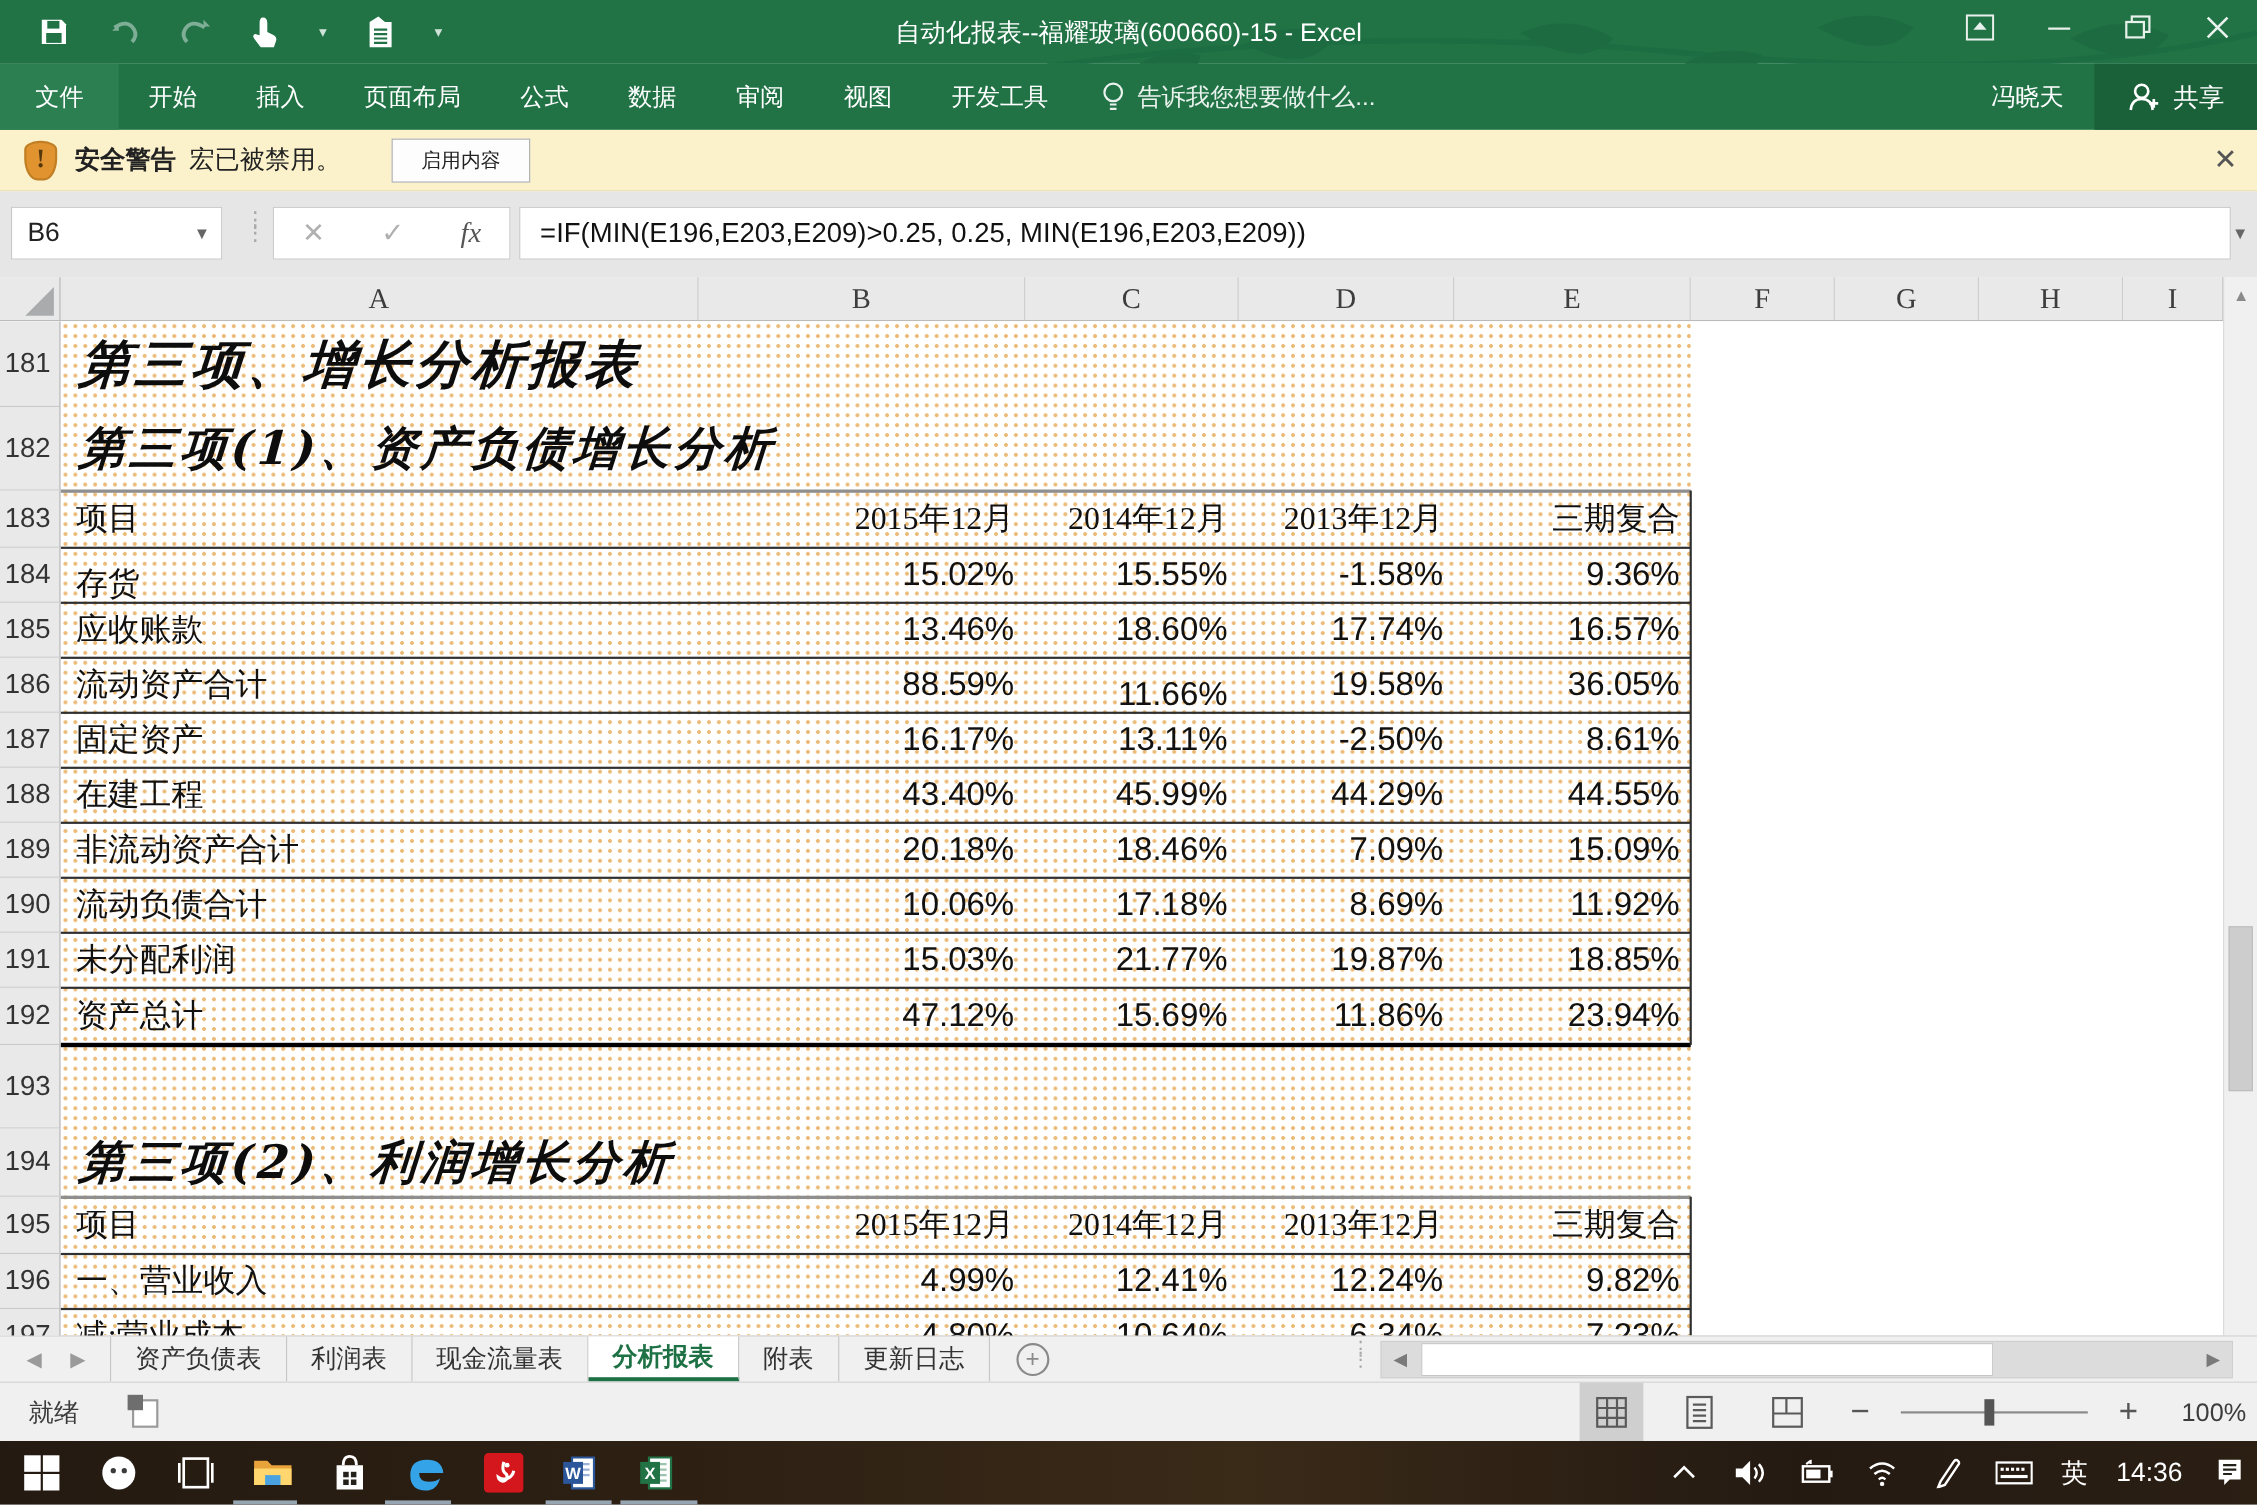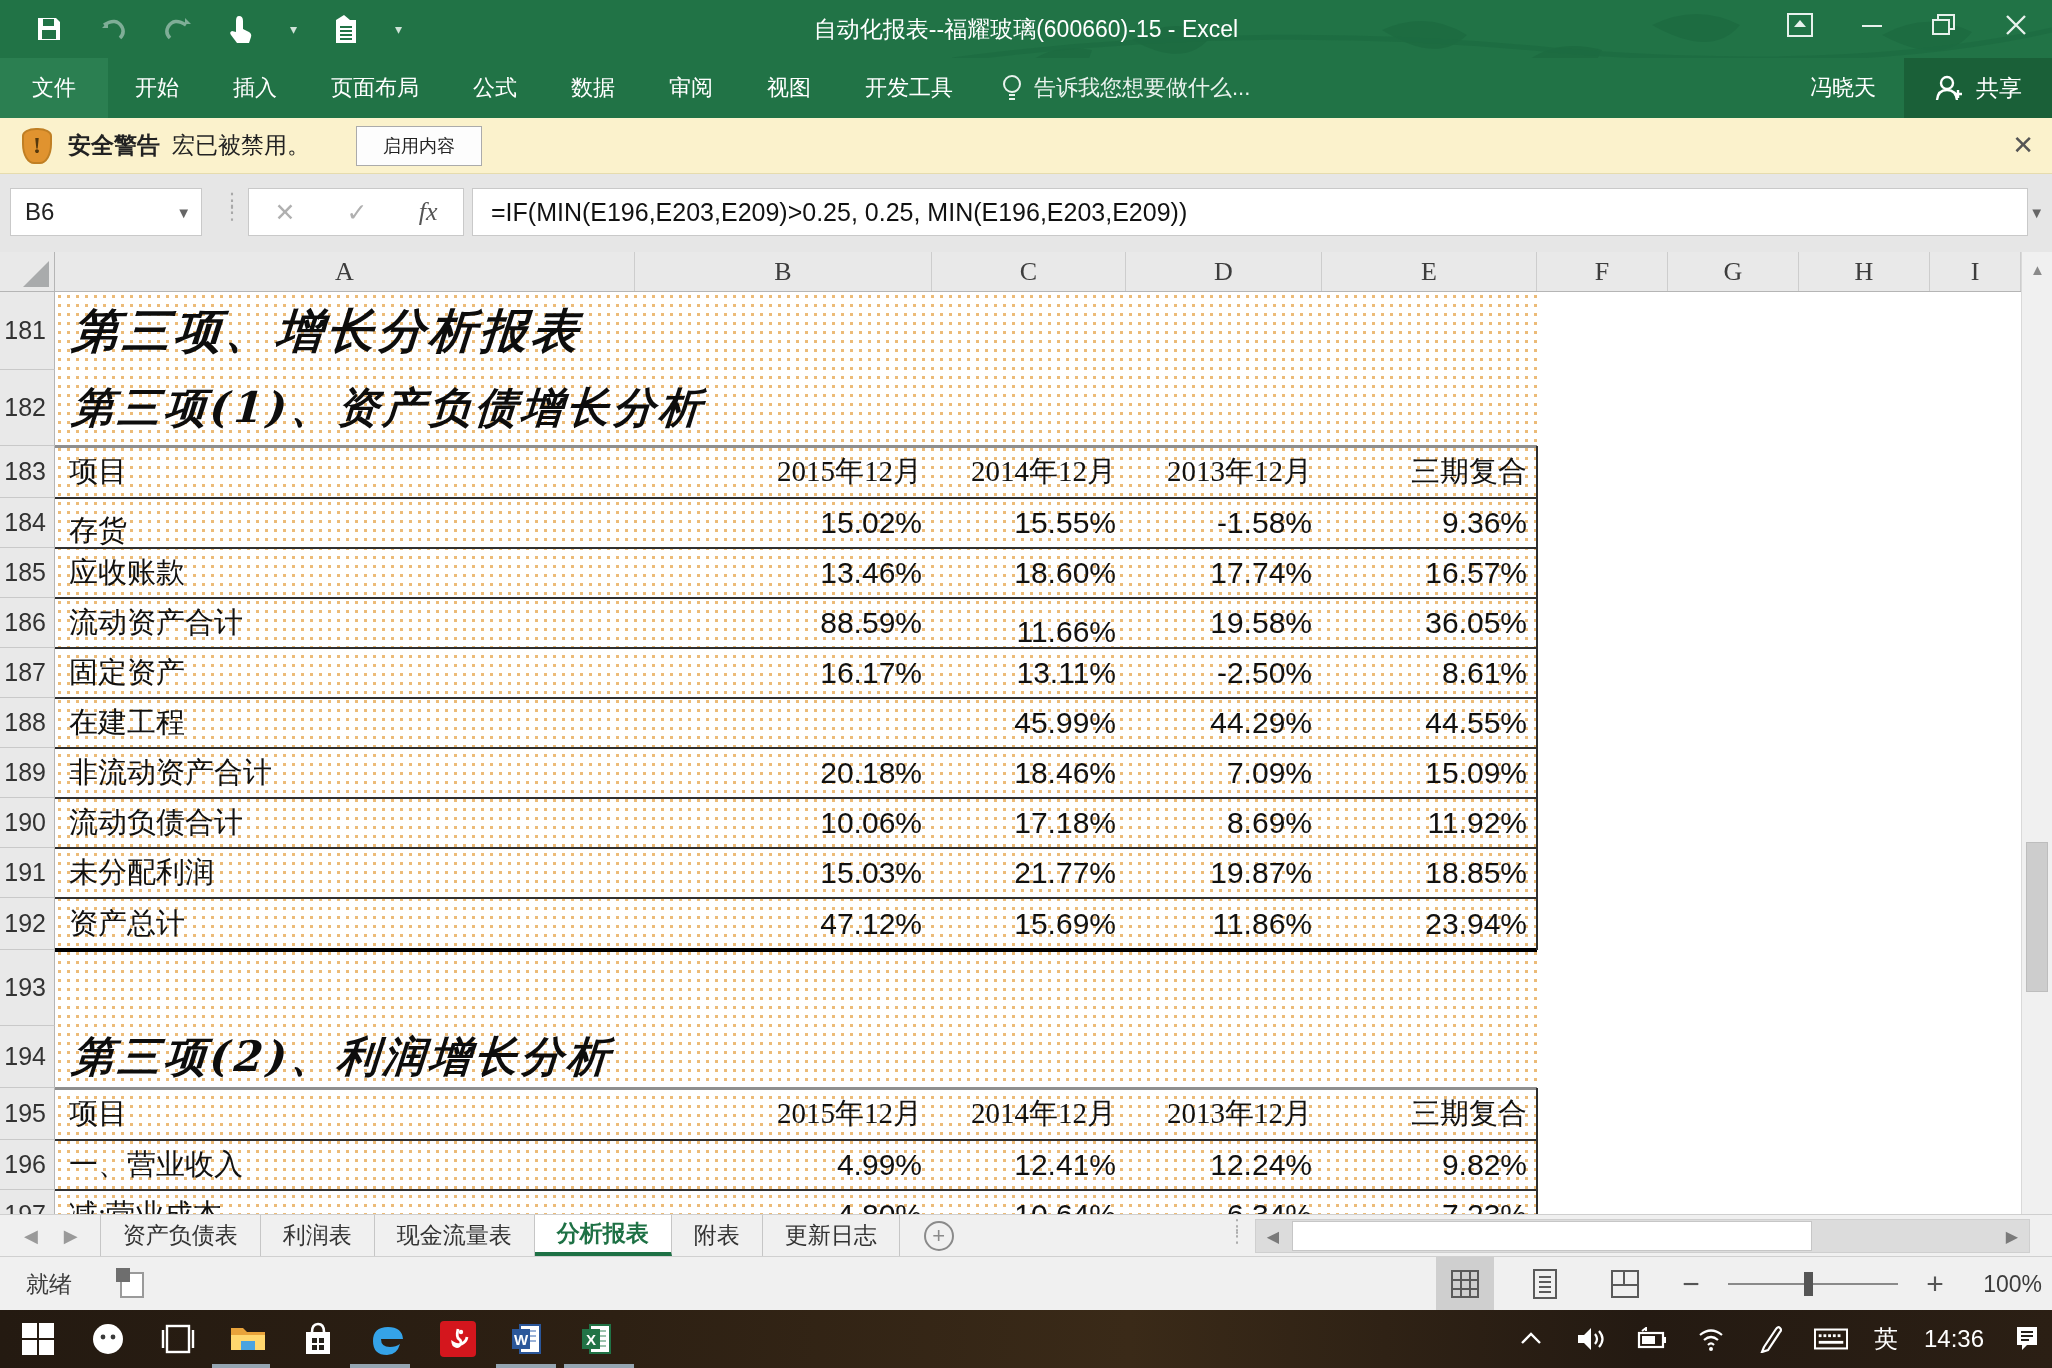--- a/index.html
+++ b/index.html
@@ -321,20 +321,21 @@
       <div class="gline" style="top: 355px; height: 2px; background: rgb(48, 48, 48);"></div>
       <div class="rownum" style="left: 0px; top: 356px; width: 55px; height: 50px;">187</div>
       <div class="cell c-label" style="left: 55px; top: 356px; width: 580px; height: 50px;">固定资产</div>
       <div class="cell c-num" style="left: 635px; top: 356px; width: 297px; height: 50px;">16.17%</div>
       <div class="cell c-num" style="left: 932px; top: 356px; width: 194px; height: 50px;">13.11%</div>
       <div class="cell c-num" style="left: 1126px; top: 356px; width: 196px; height: 50px;">-2.50%</div>
       <div class="cell c-num" style="left: 1322px; top: 356px; width: 215px; height: 50px;">8.61%</div>
       <div class="gline" style="top: 405px; height: 2px; background: rgb(48, 48, 48);"></div>
       <div class="rownum" style="left: 0px; top: 406px; width: 55px; height: 50px;">188</div>
       <div class="cell c-label" style="left: 55px; top: 406px; width: 580px; height: 50px;">在建工程</div>
+      <div class="cell c-num" style="left: 635px; top: 406px; width: 297px; height: 50px;">43.40%</div>
       <div class="cell c-num" style="left: 932px; top: 406px; width: 194px; height: 50px;">45.99%</div>
       <div class="cell c-num" style="left: 1126px; top: 406px; width: 196px; height: 50px;">44.29%</div>
       <div class="cell c-num" style="left: 1322px; top: 406px; width: 215px; height: 50px;">44.55%</div>
       <div class="gline" style="top: 455px; height: 2px; background: rgb(48, 48, 48);"></div>
       <div class="rownum" style="left: 0px; top: 456px; width: 55px; height: 50px;">189</div>
       <div class="cell c-label" style="left: 55px; top: 456px; width: 580px; height: 50px;">非流动资产合计</div>
       <div class="cell c-num" style="left: 635px; top: 456px; width: 297px; height: 50px;">20.18%</div>
       <div class="cell c-num" style="left: 932px; top: 456px; width: 194px; height: 50px;">18.46%</div>
       <div class="cell c-num" style="left: 1126px; top: 456px; width: 196px; height: 50px;">7.09%</div>
       <div class="cell c-num" style="left: 1322px; top: 456px; width: 215px; height: 50px;">15.09%</div>

